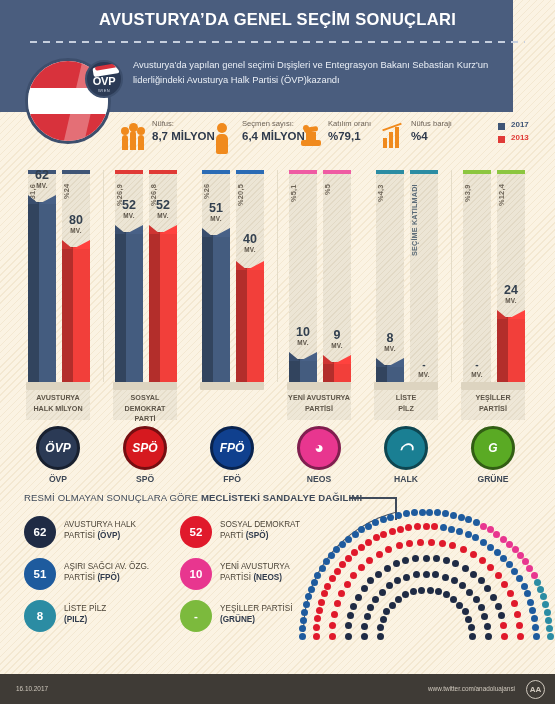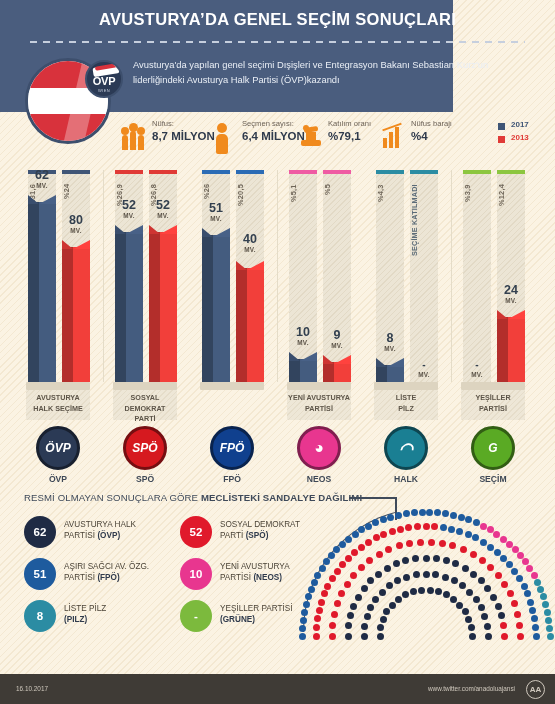--- a/index.html
+++ b/index.html
@@ -14,21 +14,21 @@
     width: 555px; height: 704px;
     background:
       repeating-linear-gradient(-45deg,
         rgba(226,206,168,0.30) 0px, rgba(226,206,168,0.30) 1px,
         rgba(0,0,0,0) 1px, rgba(0,0,0,0) 5px),
       #fbf3e3;
   }
 
   
   .header {
-    position: absolute; left: 0; top: 0; width: 453px; height: 112px;
+    position: absolute; left: 0; top: 0; width: 513px; height: 112px;
     background: #4a5d7e;
   }
   .header-title {
     position: absolute; left: 0; top: 10px; width: 555px;
     text-align: center;
     color: #ffffff;
     font-size: 16.5px; font-weight: bold; letter-spacing: 0.3px;
   }
   .header-dash {
     position: absolute; left: 30px; top: 41px; width: 495px; height: 2px;
@@ -313,21 +313,21 @@
             <div class="tipB" style="border-bottom-color: rgb(255, 66, 62);"></div>
           </div>
         </div>
         <div class="seatlbl" style="left: 28px; top: 52px;">
           <span class="n">80</span>
           <span class="u">MV.</span>
         </div>
         <div class="base" style="left: 0px; width: 64px;"></div>
         <div class="namebox" style="left: 0px; width: 64px;">
           <div>AVUSTURYA</div>
-          <div>HALK SEÇİME</div>
+          <div>HALK MİLYON</div>
         </div>
         <div class="logo" style="left: 10px; background: rgb(43, 58, 85); border: 3px solid rgb(24, 32, 47);">
           <div class="logo-txt">ÖVP</div>
         </div>
         <div class="abbr" style="left: 2px;">ÖVP</div>
       </div>
       <div class="group-sep" style="left: 103px;"></div>
       <div class="group" style="left: 113px; width: 68px;">
         <div class="track" style="left: 2px;">
           <div class="cap" style="background: rgb(224, 58, 54);"></div>
@@ -500,21 +500,21 @@
           <span class="u">MV.</span>
         </div>
         <div class="base" style="left: 0px; width: 64px;"></div>
         <div class="namebox" style="left: 0px; width: 64px;">
           <div>YEŞİLLER</div>
           <div>PARTİSİ</div>
         </div>
         <div class="logo" style="left: 10px; background: rgb(90, 170, 36); border: 3px solid rgb(50, 94, 20);">
           <div class="logo-txt">G</div>
         </div>
-        <div class="abbr" style="left: 2px;">SEÇİM</div>
+        <div class="abbr" style="left: 2px;">GRÜNE</div>
       </div>
     </div>
 
   <div class="bottom">
     <div class="bottom-head">
       <span>RESMİ OLMAYAN SONUÇLARA GÖRE </span><b>MECLİSTEKİ SANDALYE DAĞILIMI</b>
     </div>
     <div class="head-line"></div>
     <div class="head-line2"></div>
 

